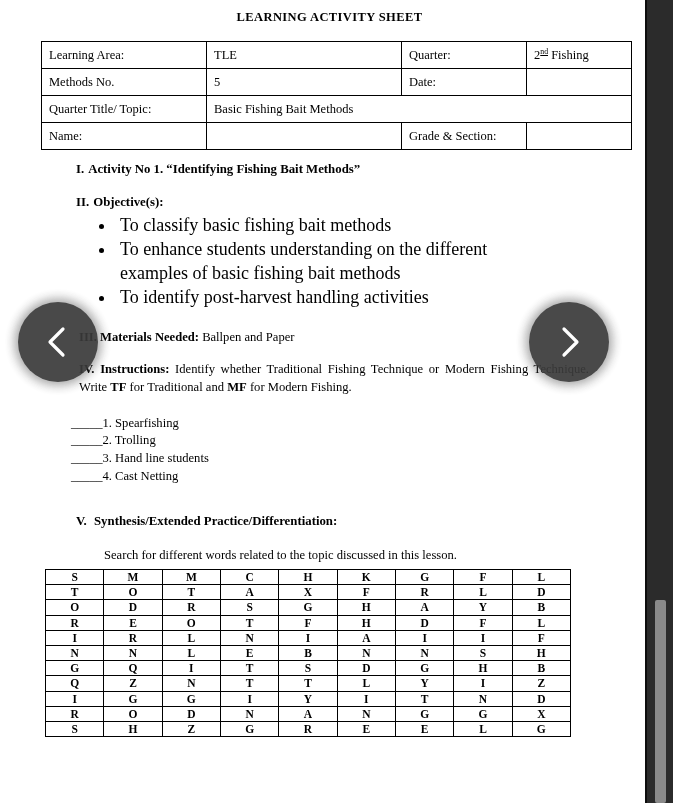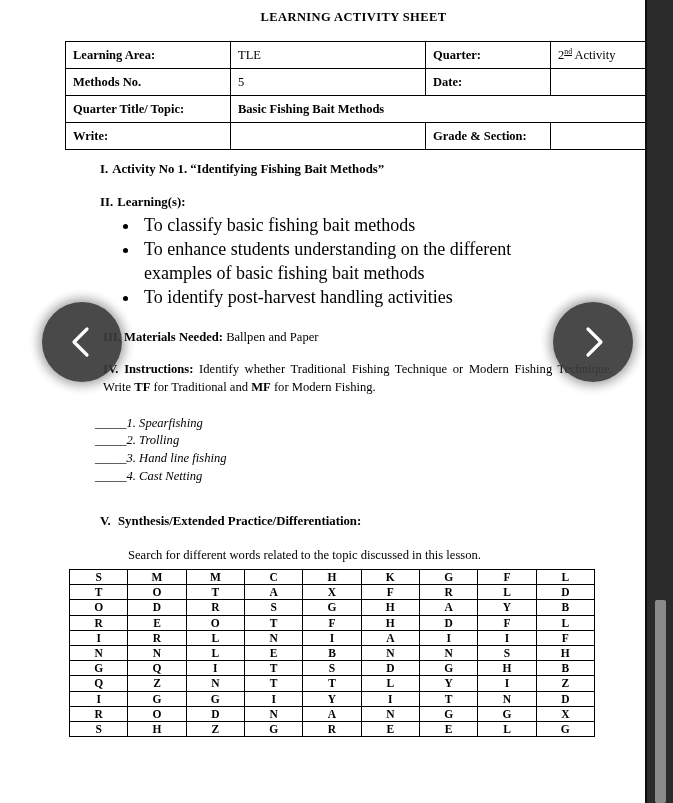--- a/index.html
+++ b/index.html
@@ -17,21 +17,20 @@
 
   
   #page {
     position: absolute;
     left: 0;
     top: 0;
     width: 645px;
     height: 803px;
     background: #ffffff;
     overflow: hidden;
-    margin-left: 24px;
   }
 
   
   #right-panel {
     position: absolute;
     left: 645px;
     top: 0;
     width: 28px;
     height: 803px;
     background: #2b2b2b;
@@ -77,21 +76,21 @@
     color: #000;
     table-layout: fixed;
   }
   .info-table td {
     border: 1.2px solid #000;
     padding: 4px 7px;
     height: 18px;
     vertical-align: middle;
     line-height: 1.15;
   }
-  .lbl { font-weight: bold; }
+  .lbl { font-weight: normal; }
   sup { font-size: 0.62em; vertical-align: super; text-decoration: underline; }
 
   
   .body-wrap {
     position: absolute;
     left: 16px;
     top: 162px;
     width: 645px;
   }
   .sec-head {
@@ -127,21 +126,21 @@
   }
   .para.justify { text-align: justify; }
   .para b { font-weight: bold; }
 
   .blank-list {
     margin: 0 0 0 55px;
     font-size: 12.6px;
     color: #000;
     line-height: 1.42;
   }
-  .blank-list div { white-space: pre; font-style: italic; }
+  .blank-list div { white-space: pre; }
 
   .indent-para {
     font-size: 12.6px;
     color: #000;
     margin: 0 60px 0 66px;
     line-height: 1.38;
   }
   .indent-para .first { padding-left: 22px; display: inline-block; font-family: Liberation Serif, serif; }
 
   
@@ -192,51 +191,51 @@
 <div id="page">
 
   <div class="doc-title">LEARNING ACTIVITY SHEET</div>
 
   <table class="info-table">
     <tbody>
         <tr>
       <td class="lbl" style="width:150px">Learning Area:</td>
       <td style="width:180px">TLE</td>
       <td class="lbl" style="width:110px">Quarter:</td>
-      <td style="width:90px"><span>2</span><sup>nd</sup><span> Activity</span></td>
+      <td style="width:90px"><span>2</span><sup>nd</sup><span> Fishing</span></td>
     </tr>
     <tr>
       <td class="lbl">Methods No.</td>
       <td>5</td>
       <td class="lbl">Date:</td>
       <td></td>
     </tr>
     <tr>
       <td class="lbl">Quarter Title/ Topic:</td>
       <td class="lbl" colspan="3">Basic Fishing Bait Methods</td>
     </tr>
     <tr>
-      <td class="lbl">Write:</td>
+      <td class="lbl">Name:</td>
       <td></td>
       <td class="lbl">Grade &amp; Section:</td>
       <td></td>
     </tr>
   </tbody>
     </table>
 
   <div class="body-wrap">
 
     <div class="sec-head">
       <span class="rom">I.</span><span>Activity No 1. “Identifying Fishing Bait Methods”</span>
     </div>
 
     <div class="spacer-18"></div>
 
     <div class="sec-head">
-      <span class="rom">II.</span><span>Learning(s):</span>
+      <span class="rom">II.</span><span>Objective(s):</span>
     </div>
 
     <ul class="objectives">
       <li>To classify basic fishing bait methods</li>
       <li>To enhance students understanding on the different examples of basic fishing bait methods</li>
       <li>To identify post-harvest handling activities</li>
     </ul>
 
     <div class="spacer-18"></div>
 
@@ -248,21 +247,21 @@
 
     <div class="para justify">
       <b><span>IV.</span> <span>Instructions:</span></b><span> Identify whether Traditional Fishing Technique or Modern Fishing Technique. Write </span><b>TF</b><span> for Traditional and </span><b>MF</b><span> for Modern Fishing.</span>
     </div>
 
     <div class="spacer-18"></div>
 
     <div class="blank-list">
       <div>_____1. Spearfishing</div>
       <div>_____2. Trolling</div>
-      <div>_____3. Hand line fishing</div>
+      <div>_____3. Hand line students</div>
       <div>_____4. Cast Netting</div>
     </div>
 
     <div class="spacer-18"></div>
     <div class="spacer-10"></div>
 
     <div class="sec-head">
       <span class="rom">V.</span> <span>Synthesis/Extended Practice/Differentiation:</span>
     </div>
 

